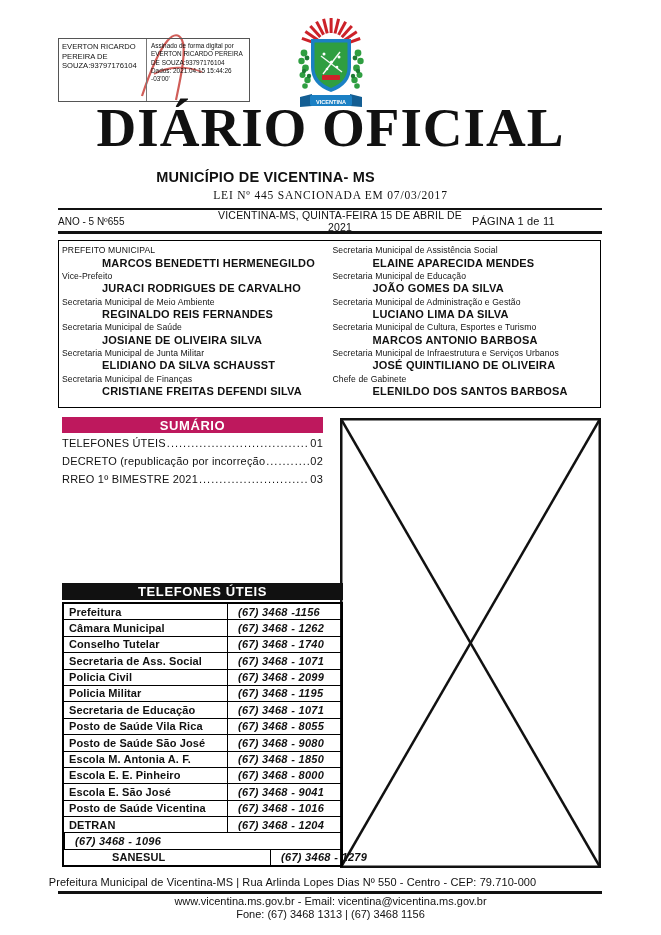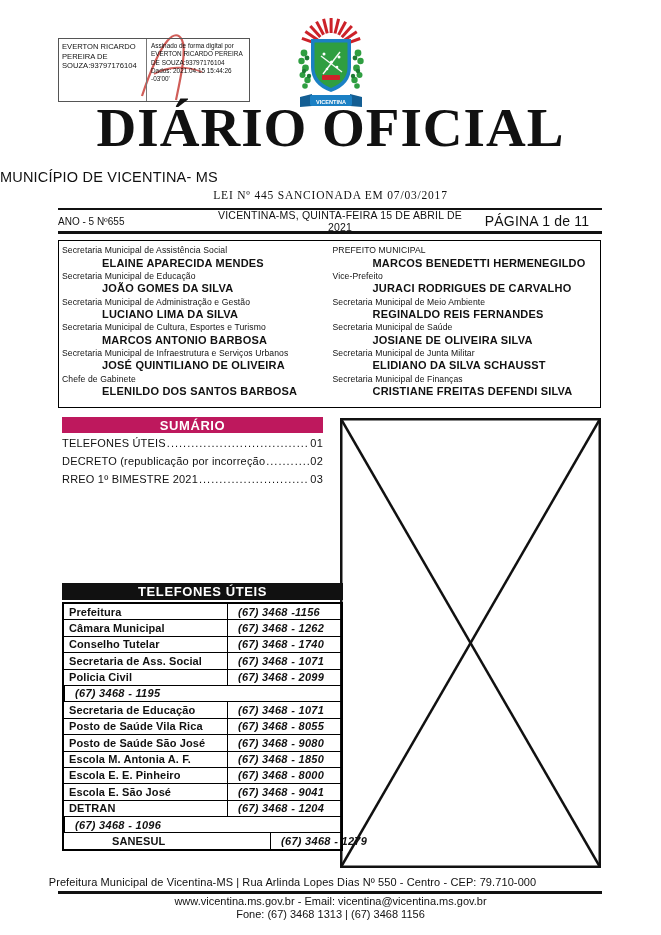--- a/index.html
+++ b/index.html
@@ -15,28 +15,28 @@
   .sig-right{flex:1;padding:3px 2px 2px 4px;font-size:6.4px;line-height:1.3;}
   .sig-flourish{left:132px;top:26px;width:80px;height:78px;pointer-events:none;}
 
   
   .emblem{left:294px;top:14px;width:74px;height:98px;}
 
   
   .title{left:0;top:100px;width:661px;text-align:center;
     font-family:"Liberation Serif",serif;font-weight:bold;font-size:55px;
     letter-spacing:1px;line-height:1.0;}
-  .muni{left:0;top:169px;width:531px;font-size:14.5px;font-weight:normal;letter-spacing:.2px;}
+  .muni{left:0;top:169px;width:531px;text-align:center;font-size:14.5px;font-weight:bold;letter-spacing:.2px;}
   .law{left:0;top:189px;width:661px;text-align:center;font-family:"Liberation Serif",serif;font-size:11.5px;letter-spacing:.8px;}
   .rule1{left:58px;top:208px;width:544px;height:2px;background:#111;}
   .rule2{left:58px;top:231px;width:544px;height:3px;background:#111;}
   .edition-row{left:58px;top:212px;width:544px;height:18px;display:flex;align-items:center;}
   .edition{font-size:10px;width:150px;}
   .date{font-size:10.5px;flex:1;text-align:center;letter-spacing:.2px;}
-  .pagenum{font-size:14px;width:130px;text-align:center;letter-spacing:.2px;}
+  .pagenum{font-size:11px;width:130px;text-align:left;letter-spacing:.2px;}
 
   
   .officials{left:58px;top:240px;width:541px;height:166px;border:1.5px solid #000;display:flex;}
   .off-col{width:50%;padding:2px 0 0 3px;box-sizing:border-box;}
   .off-role{font-size:8.6px;margin-top:2.2px;letter-spacing:.1px;}
   .off-name{font-size:11px;font-weight:bold;margin-left:40px;margin-top:1.5px;letter-spacing:.2px;}
 
   
   .sum-bar{left:62px;top:417px;width:261px;height:16px;background:#be185d;color:#fff;
     display:flex;align-items:center;justify-content:center;font-size:13px;font-weight:bold;letter-spacing:.6px;}
@@ -159,20 +159,52 @@
   <span class="edition">ANO - 5 Nº655</span>
   <span class="date">VICENTINA-MS, QUINTA-FEIRA 15 DE ABRIL DE 2021</span>
   <span class="pagenum">PÁGINA 1 de 11</span>
 </div>
 <div class="abs rule2"></div>
 
 <div class="abs officials">
   <div class="off-col">
 
       <div>
+        <div class="off-role">PREFEITO MUNICIPAL</div>
+        <div class="off-name">MARCOS BENEDETTI HERMENEGILDO</div>
+      </div>
+
+      <div>
+        <div class="off-role">Vice-Prefeito</div>
+        <div class="off-name">JURACI RODRIGUES DE CARVALHO</div>
+      </div>
+
+      <div>
+        <div class="off-role">Secretaria Municipal de Meio Ambiente</div>
+        <div class="off-name">REGINALDO REIS FERNANDES</div>
+      </div>
+
+      <div>
+        <div class="off-role">Secretaria Municipal de Saúde</div>
+        <div class="off-name">JOSIANE DE OLIVEIRA SILVA</div>
+      </div>
+
+      <div>
+        <div class="off-role">Secretaria Municipal de Junta Militar</div>
+        <div class="off-name">ELIDIANO DA SILVA SCHAUSST</div>
+      </div>
+
+      <div>
+        <div class="off-role">Secretaria Municipal de Finanças</div>
+        <div class="off-name">CRISTIANE FREITAS DEFENDI SILVA</div>
+      </div>
+    </div>
+  <div class="off-col">
+
+      <div>
         <div class="off-role">Secretaria Municipal de Assistência Social</div>
         <div class="off-name">ELAINE APARECIDA MENDES</div>
       </div>
 
       <div>
         <div class="off-role">Secretaria Municipal de Educação</div>
         <div class="off-name">JOÃO GOMES DA SILVA</div>
       </div>
 
       <div>
@@ -186,52 +218,20 @@
       </div>
 
       <div>
         <div class="off-role">Secretaria Municipal de Infraestrutura e Serviços Urbanos</div>
         <div class="off-name">JOSÉ QUINTILIANO DE OLIVEIRA</div>
       </div>
 
       <div>
         <div class="off-role">Chefe de Gabinete</div>
         <div class="off-name">ELENILDO DOS SANTOS BARBOSA</div>
-      </div>
-    </div>
-  <div class="off-col">
-
-      <div>
-        <div class="off-role">PREFEITO MUNICIPAL</div>
-        <div class="off-name">MARCOS BENEDETTI HERMENEGILDO</div>
-      </div>
-
-      <div>
-        <div class="off-role">Vice-Prefeito</div>
-        <div class="off-name">JURACI RODRIGUES DE CARVALHO</div>
-      </div>
-
-      <div>
-        <div class="off-role">Secretaria Municipal de Meio Ambiente</div>
-        <div class="off-name">REGINALDO REIS FERNANDES</div>
-      </div>
-
-      <div>
-        <div class="off-role">Secretaria Municipal de Saúde</div>
-        <div class="off-name">JOSIANE DE OLIVEIRA SILVA</div>
-      </div>
-
-      <div>
-        <div class="off-role">Secretaria Municipal de Junta Militar</div>
-        <div class="off-name">ELIDIANO DA SILVA SCHAUSST</div>
-      </div>
-
-      <div>
-        <div class="off-role">Secretaria Municipal de Finanças</div>
-        <div class="off-name">CRISTIANE FREITAS DEFENDI SILVA</div>
       </div>
     </div>
 </div>
 
 <div class="abs sum-bar">SUMÁRIO</div>
 <div class="abs toc">
 
     <div class="toc-row">
       <span>TELEFONES ÚTEIS</span>
       <span class="toc-leader"></span>
@@ -279,20 +279,21 @@
       <div class="ph-name">Secretaria de Ass. Social</div>
       <div class="ph-phone">(67) 3468 - 1071</div>
     </div>
 
     <div class="ph-row">
       <div class="ph-name">Policia Civil</div>
       <div class="ph-phone">(67) 3468 - 2099</div>
     </div>
 
     <div class="ph-row">
+      <div class="ph-name">Policia Militar</div>
       <div class="ph-phone">(67) 3468 - 1195</div>
     </div>
 
     <div class="ph-row">
       <div class="ph-name">Secretaria de Educação</div>
       <div class="ph-phone">(67) 3468 - 1071</div>
     </div>
 
     <div class="ph-row">
       <div class="ph-name">Posto de Saúde Vila Rica</div>
@@ -312,20 +313,24 @@
     <div class="ph-row">
       <div class="ph-name">Escola E. E. Pinheiro</div>
       <div class="ph-phone">(67) 3468 - 8000</div>
     </div>
 
     <div class="ph-row">
       <div class="ph-name">Escola E. São José</div>
       <div class="ph-phone">(67) 3468 - 9041</div>
     </div>
 
+    <div class="ph-row">
+      <div class="ph-name">Posto de Saúde Vicentina</div>
+      <div class="ph-phone">(67) 3468 - 1016</div>
+    </div>
 
     <div class="ph-row">
       <div class="ph-name">DETRAN</div>
       <div class="ph-phone">(67) 3468 - 1204</div>
     </div>
 
     <div class="ph-row">
       <div class="ph-phone">(67) 3468 - 1096</div>
     </div>
 

